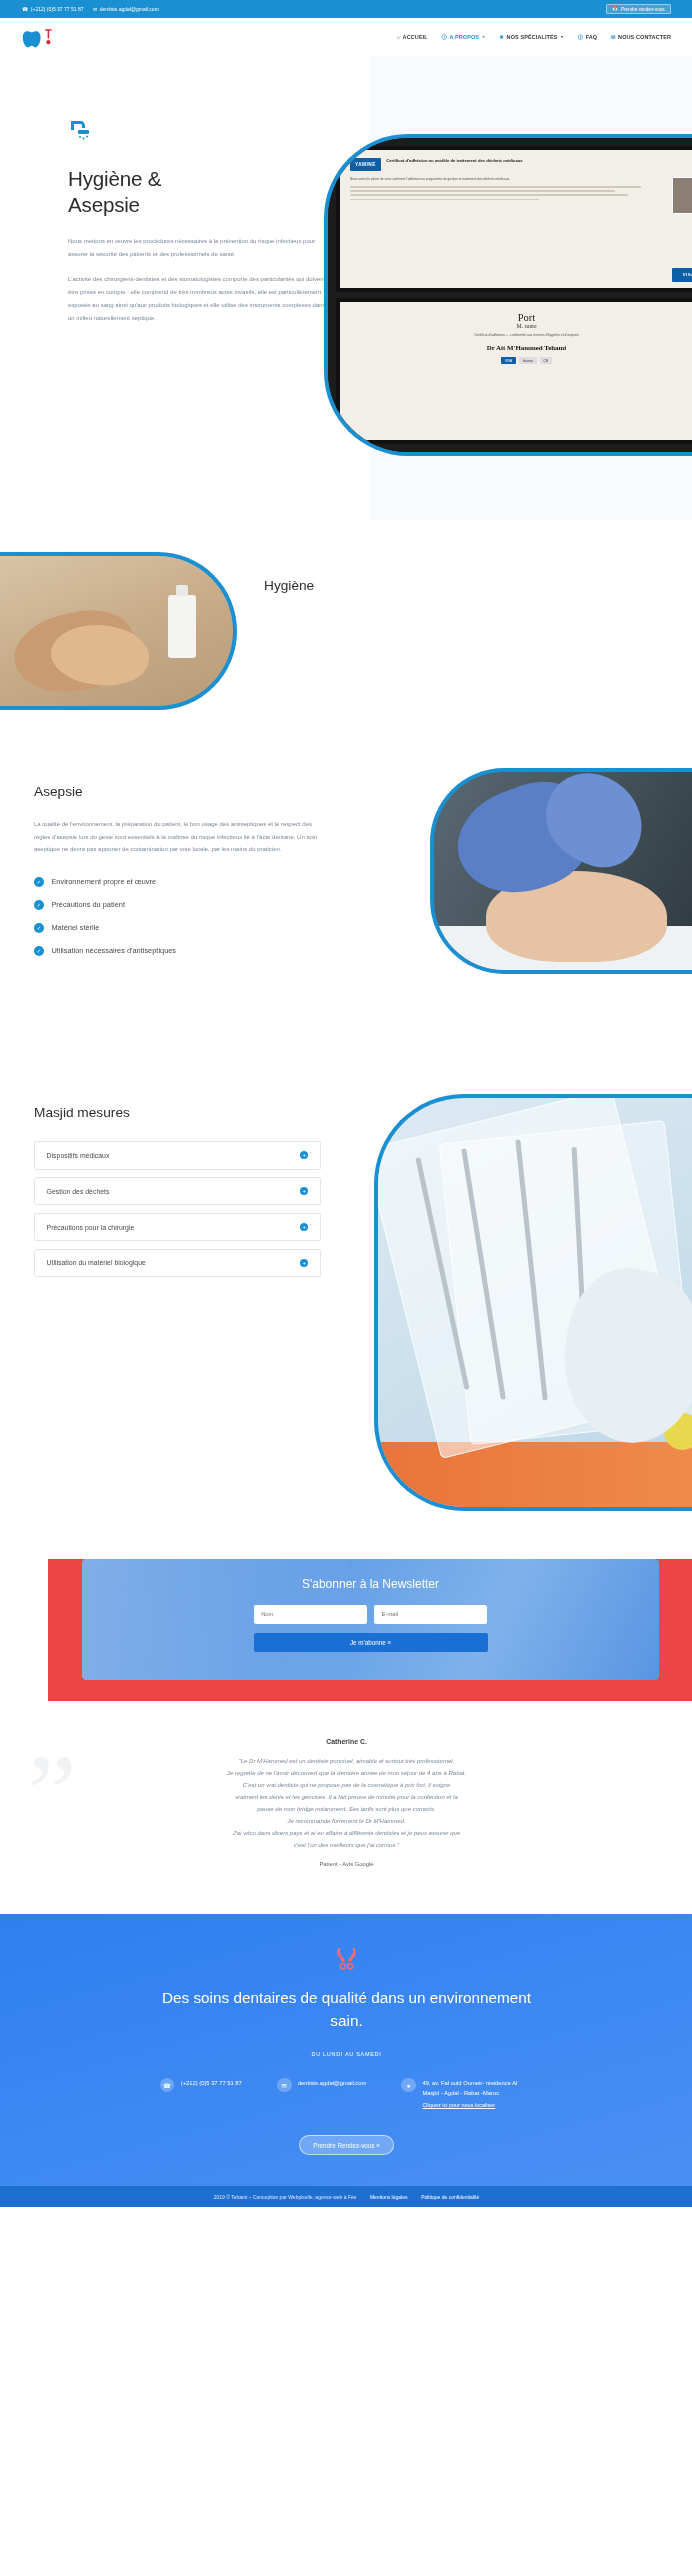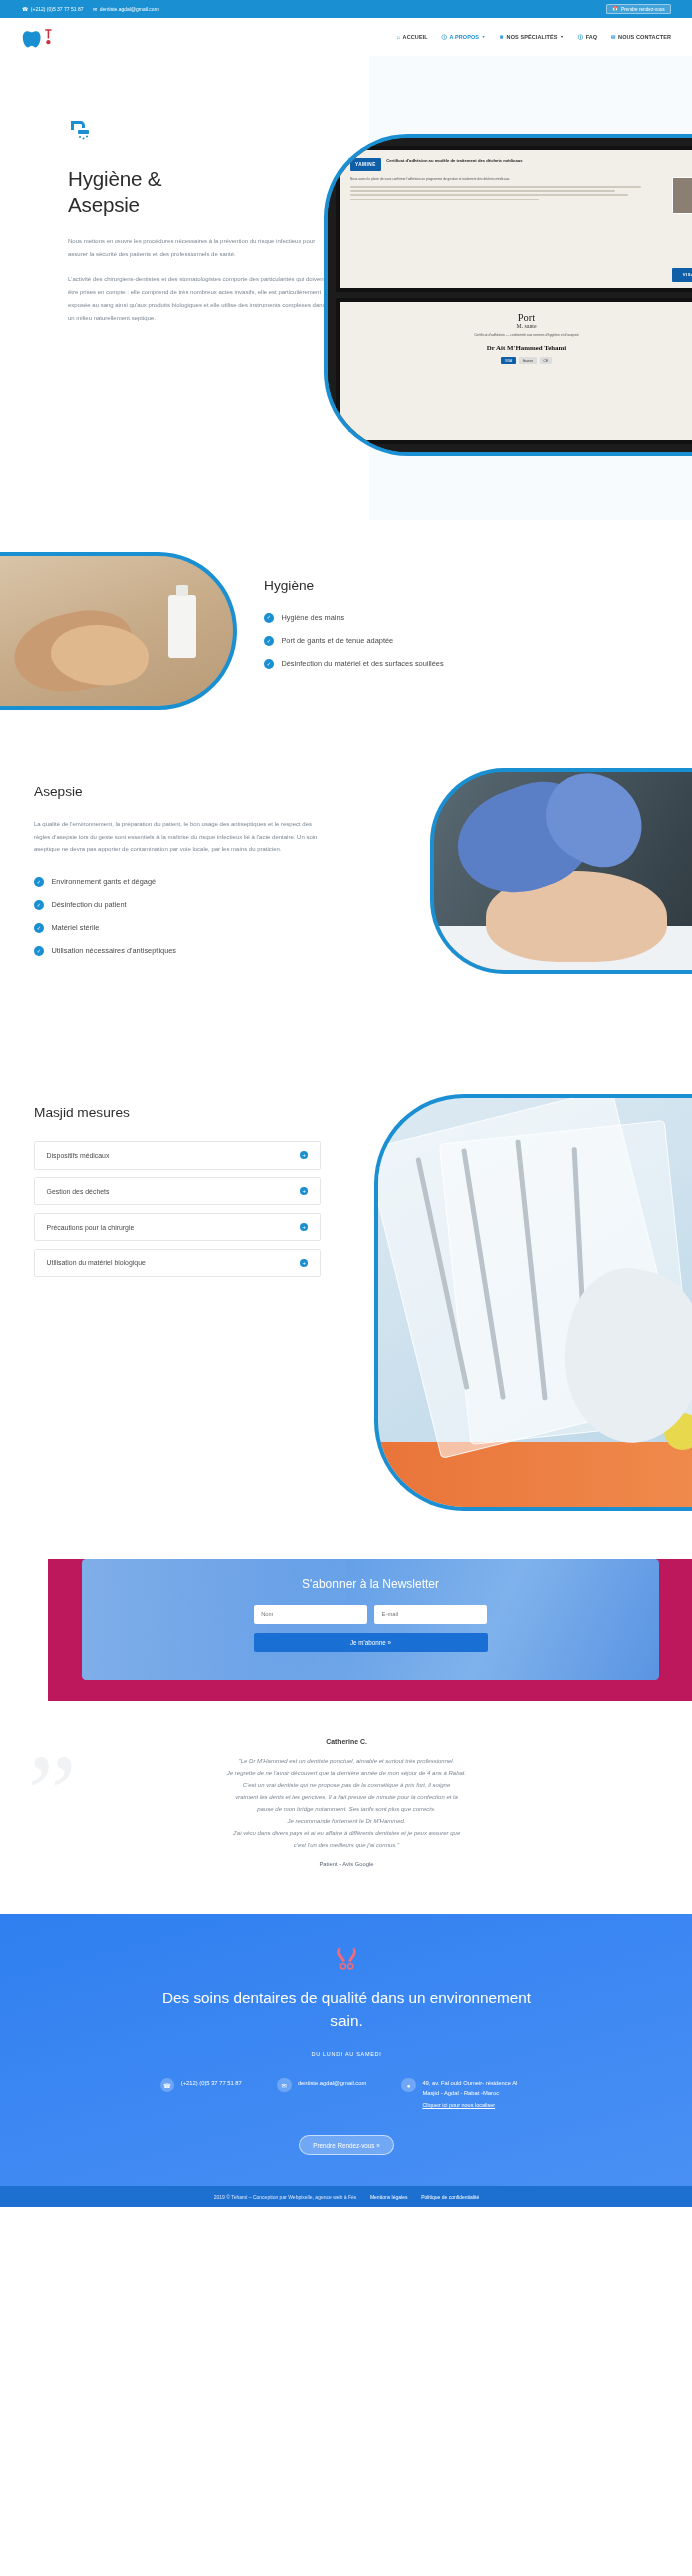--- a/index.html
+++ b/index.html
@@ -331,21 +331,21 @@
     transform:rotate(12deg);
   }
   .lemon {
     position:absolute; right:6%; bottom:14%;
     width:37px;height:37px;border-radius:50%;
     background:#e8d84e;
   }
 
   
   .sec-news {
-    background:#be185d;
+    background:#ef4444;
     padding:0 0 21px 0;
     margin-left:48px;
   }
   .news-box {
     margin:0 34px;
     height:121px;
     border-radius:4.2px;
     background:linear-gradient(115deg,#4f8fe0 0%, #5f9be6 35%, #7fb2ec 70%, #5a94e2 100%);
     position:relative;
     overflow:hidden;
@@ -561,55 +561,41 @@
 </div>
 
 <div class="sec-hyg">
   <div class="hyg-img">
     <div class="hyg-hand"></div>
     <div class="hyg-hand2"></div>
     <div class="hyg-bottle"></div>
   </div>
   <div class="hyg-content">
     <h2 class="h2">Hygiène</h2>
-    <ul class="checklist">
-      <li>
-        <span class="chk">✓</span>
-        <span>Hygiène des mains</span>
-      </li>
-      <li>
-        <span class="chk">✓</span>
-        <span>Port de gants et de tenue adaptée</span>
-      </li>
-      <li>
-        <span class="chk">✓</span>
-        <span>Désinfection du matériel et des surfaces souillées</span>
-      </li>
-    </ul>
   </div>
 </div>
 
 <div class="sec-asep">
   <div class="asep-img">
     <div class="asep-drape"></div>
     <div class="asep-face"></div>
     <div class="asep-glove"></div>
     <div class="asep-glove2"></div>
   </div>
   <div class="asep-content">
     <h2 class="h2">Asepsie</h2>
     <p class="asep-p">La qualité de l'environnement, la préparation du patient, le bon usage des antiseptiques et le respect des règles d'asepsie lors du geste sont essentiels à la maîtrise du risque infectieux lié à l'acte dentaire. Un soin aseptique ne devra pas apporter de contamination par voie locale, par les mains du praticien.</p>
     <ul class="checklist">
       <li>
         <span class="chk">✓</span>
-        <span>Environnement gants et dégagé</span>
+        <span>Environnement propre et œuvre</span>
       </li>
       <li>
         <span class="chk">✓</span>
-        <span>Désinfection du patient</span>
+        <span>Précautions du patient</span>
       </li>
       <li>
         <span class="chk">✓</span>
         <span>Matériel stérile</span>
       </li>
       <li>
         <span class="chk">✓</span>
         <span>Utilisation nécessaires d'antiseptiques</span>
       </li>
     </ul>

